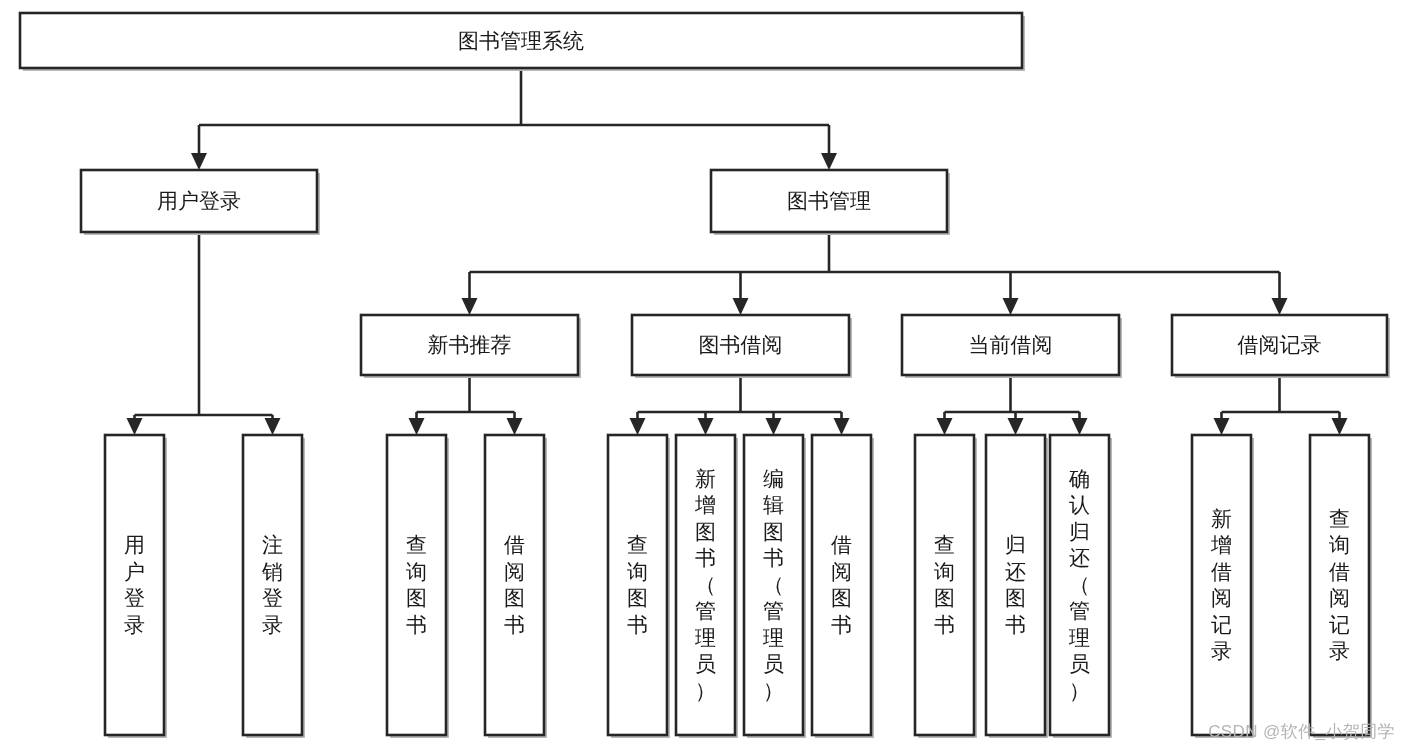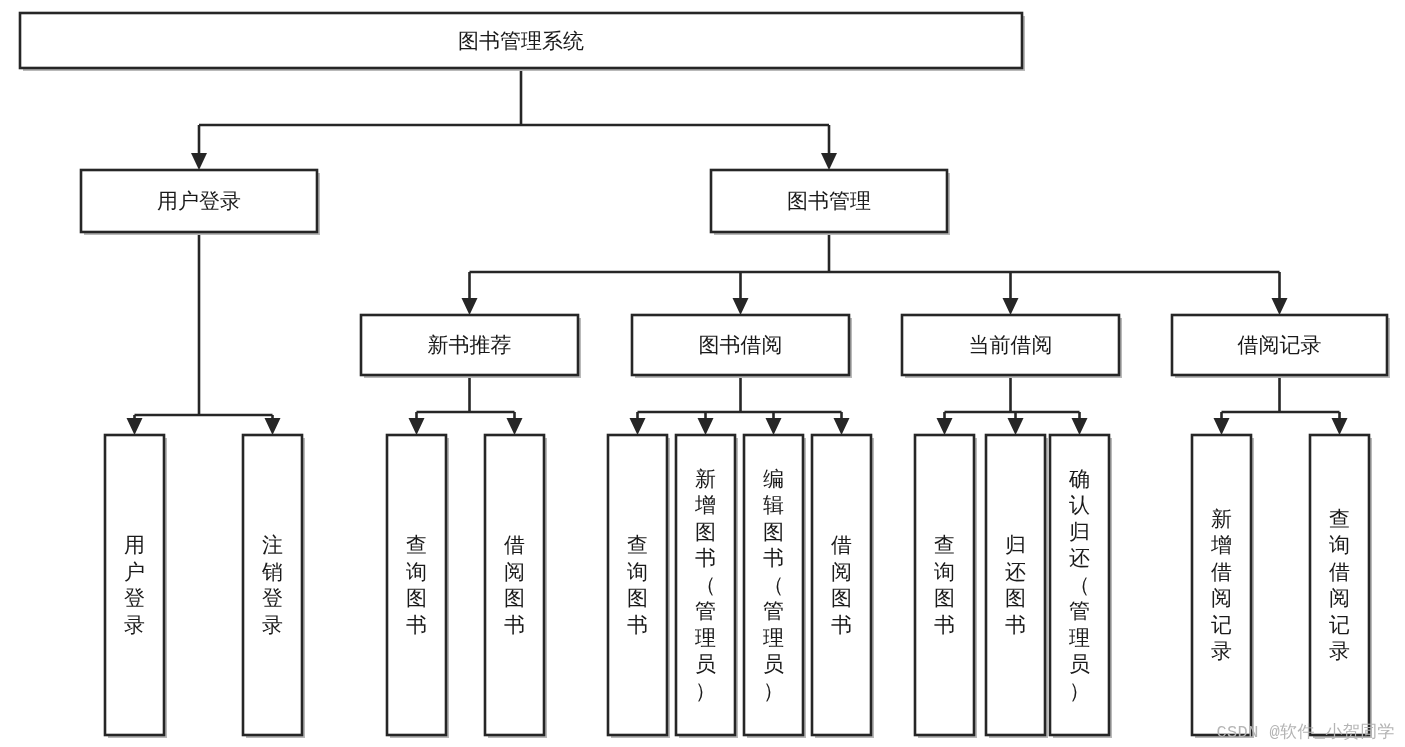--- a/index.html
+++ b/index.html
@@ -56,21 +56,21 @@
   .leaf-char {
     font-family: "DejaVu Sans", "Liberation Sans", sans-serif;
     font-size: 21px;
     fill: #1a1a1a;
     text-anchor: middle;
   }
   .watermark {
     position: absolute;
     right: 10px;
     bottom: 4px;
-    font-family: Liberation Mono, monospace;
+    font-family: Liberation Sans, sans-serif;
     font-size: 17px;
     color: #b4b4b4;
     letter-spacing: 0.4px;
     white-space: nowrap;
     user-select: none;
   }
 </style>
 </head>
 <body>
 

